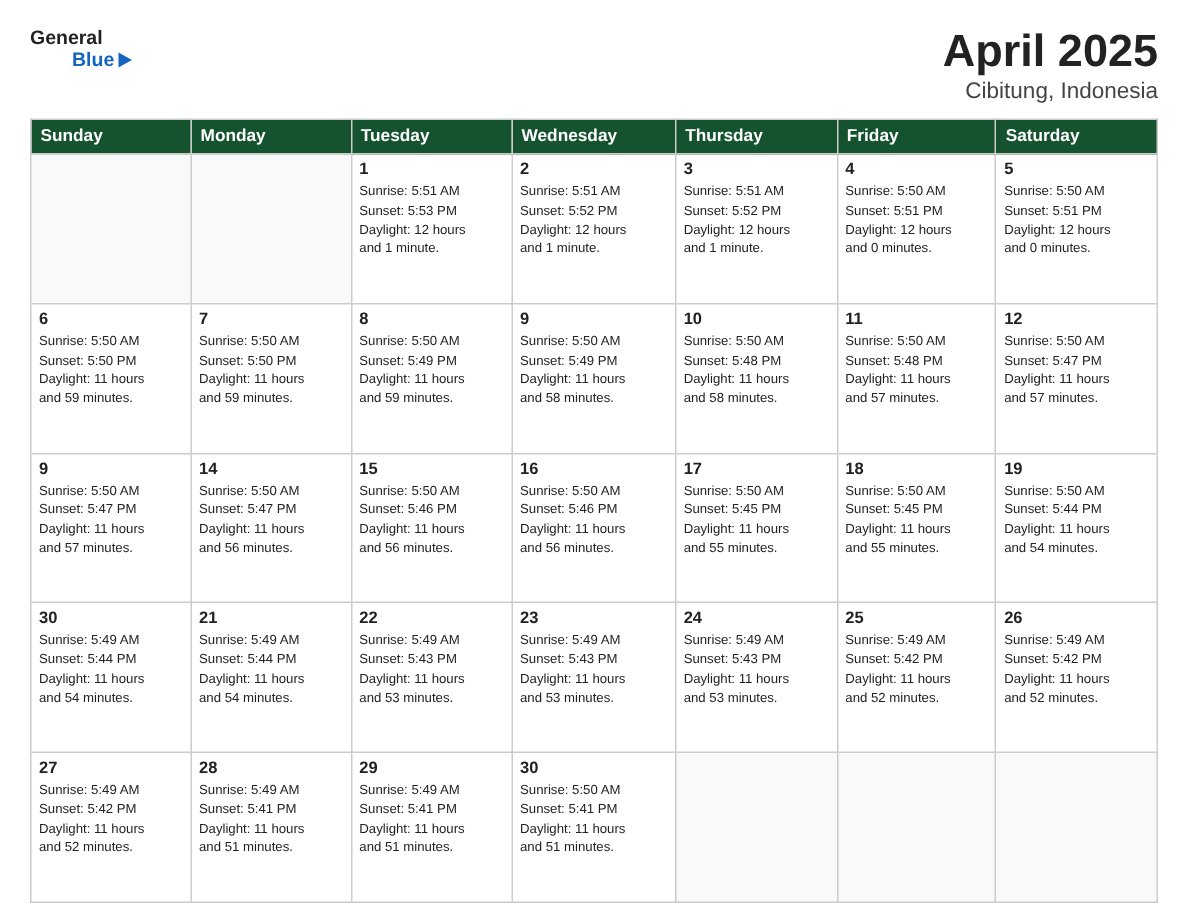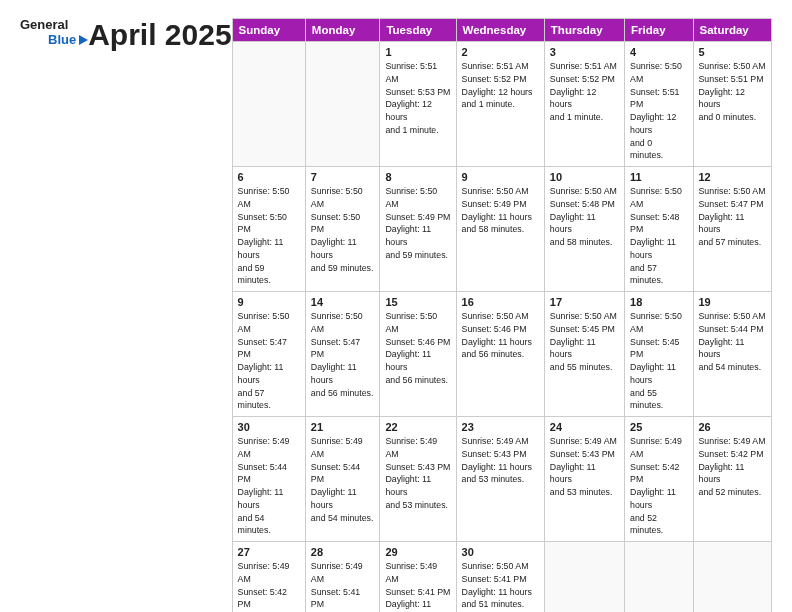--- a/index.html
+++ b/index.html
@@ -8,21 +8,21 @@
       background: #fff;
       width: 792px;
       height: 612px;
       overflow: hidden;
     }
     .page {
       width: 792px;
       height: 612px;
       padding: 18px 20px 10px 20px;
       display: flex;
-      flex-direction: row;
+      flex-direction: column;
     }
     .header {
       display: flex;
       justify-content: space-between;
       align-items: flex-start;
       margin-bottom: 10px;
     }
     .title-block {
       text-align: right;
     }
@@ -35,21 +35,21 @@
       font-size: 15px;
       color: #444;
       font-weight: normal;
     }
     .calendar-table {
       width: 100%;
       border-collapse: collapse;
       flex: 1;
     }
     .calendar-table thead tr th {
-      background: #a21caf;
+      background: #14532d;
       color: #fff;
       font-size: 11.5px;
       font-weight: bold;
       padding: 5px 6px;
       text-align: left;
       border: 1px solid #ccc;
     }
     .calendar-table tbody tr td {
       border: 1px solid #ccc;
       vertical-align: top;
@@ -114,20 +114,21 @@
       <div class="logo-lines">
         <span class="logo-general">General</span>
         <div class="logo-blue-row">
           <span class="logo-blue-word">Blue</span>
           <span class="logo-chevron"></span>
         </div>
       </div>
     </div>
     <div class="title-block">
       <h1>April 2025</h1>
+      <h2>Cibitung, Indonesia</h2>
     </div>
   </div>
 
   <table class="calendar-table">
     <thead>
       <tr>
       <th>Sunday</th>
           <th>Monday</th>
           <th>Tuesday</th>
           <th>Wednesday</th>

